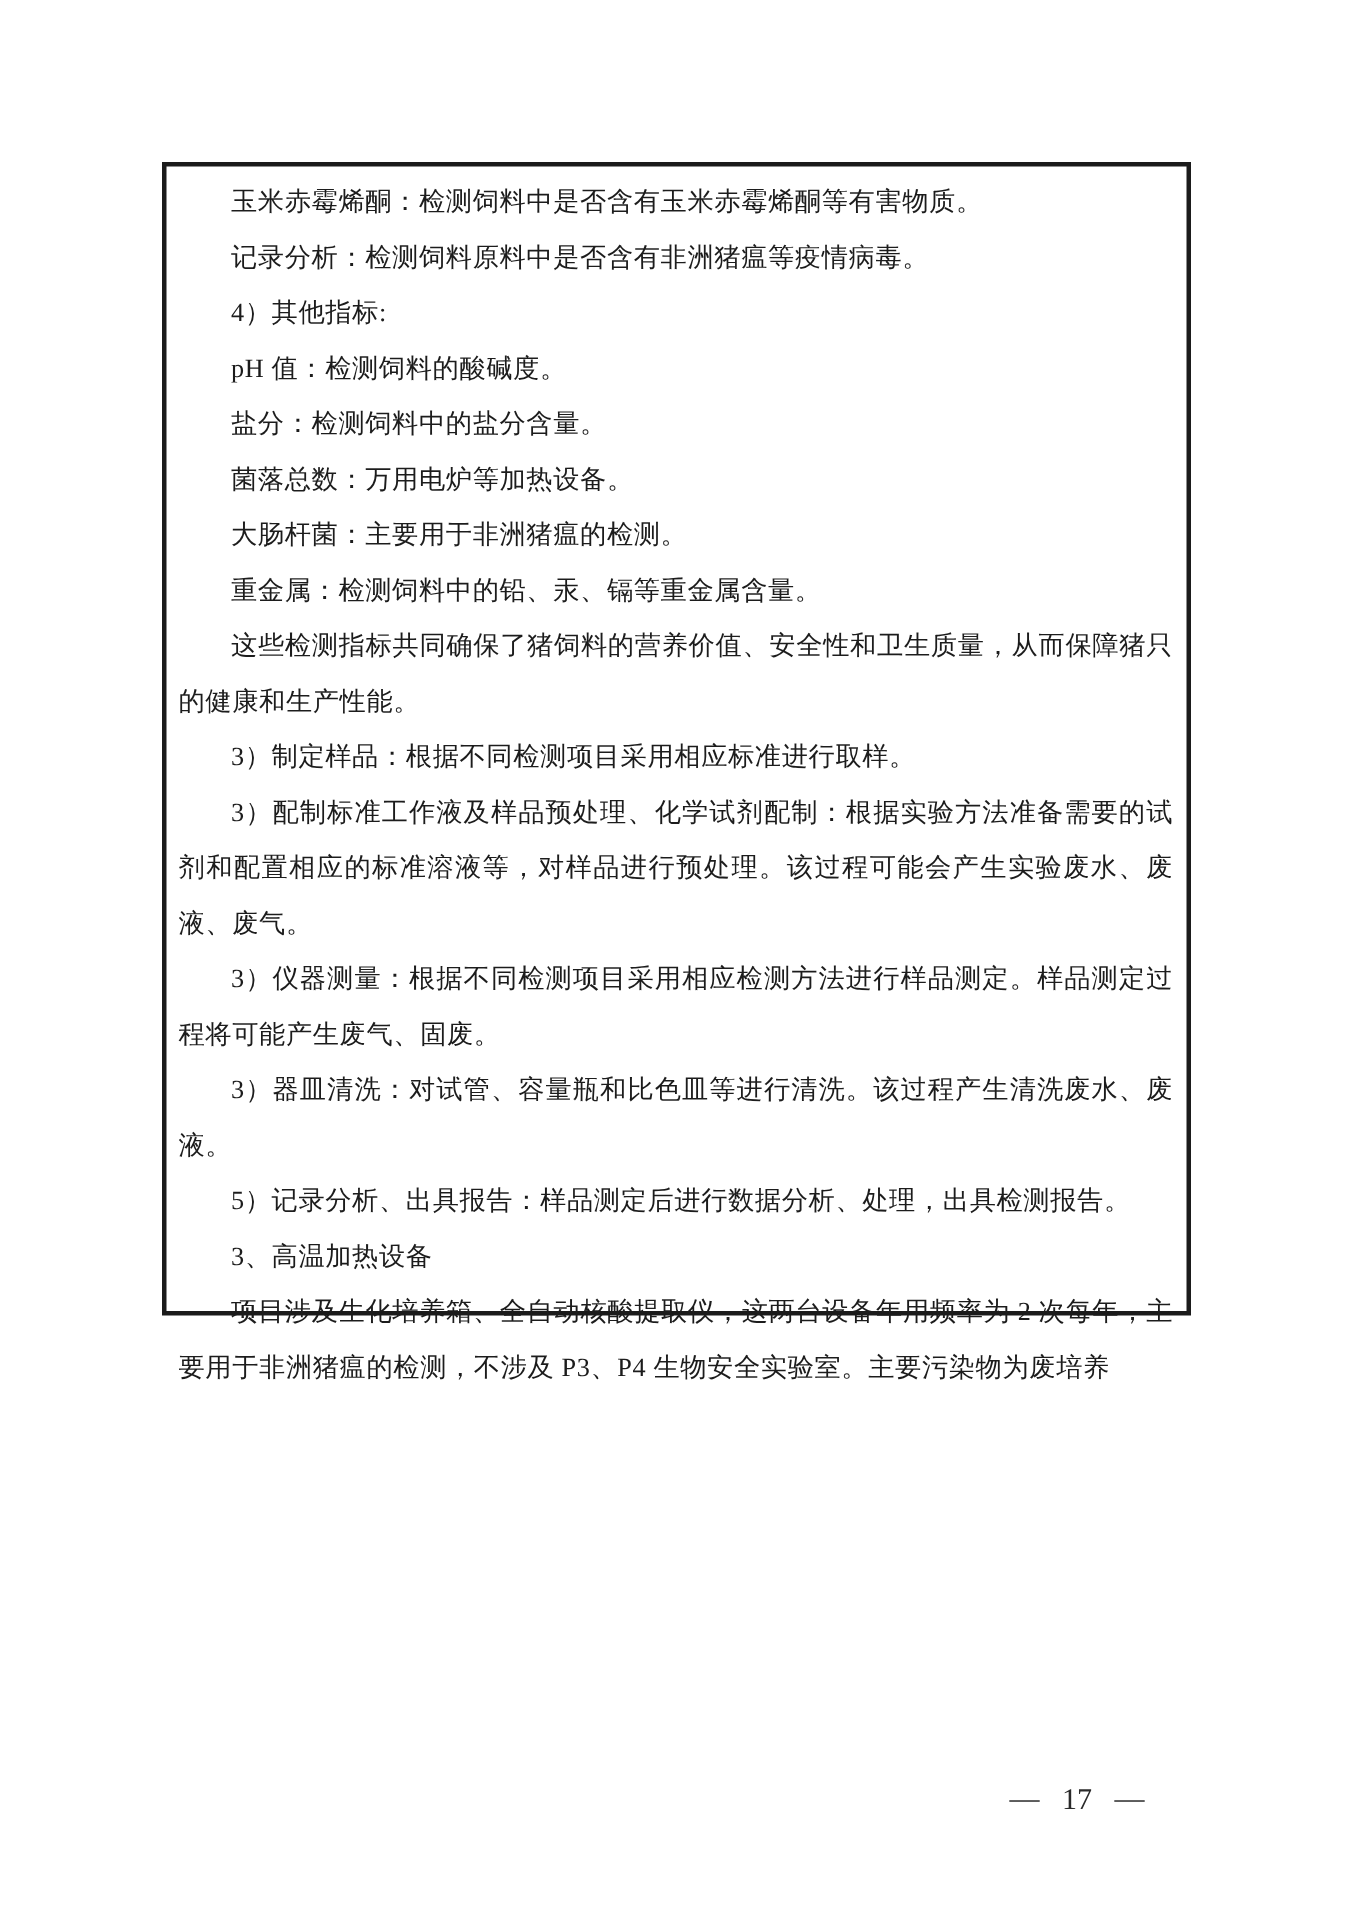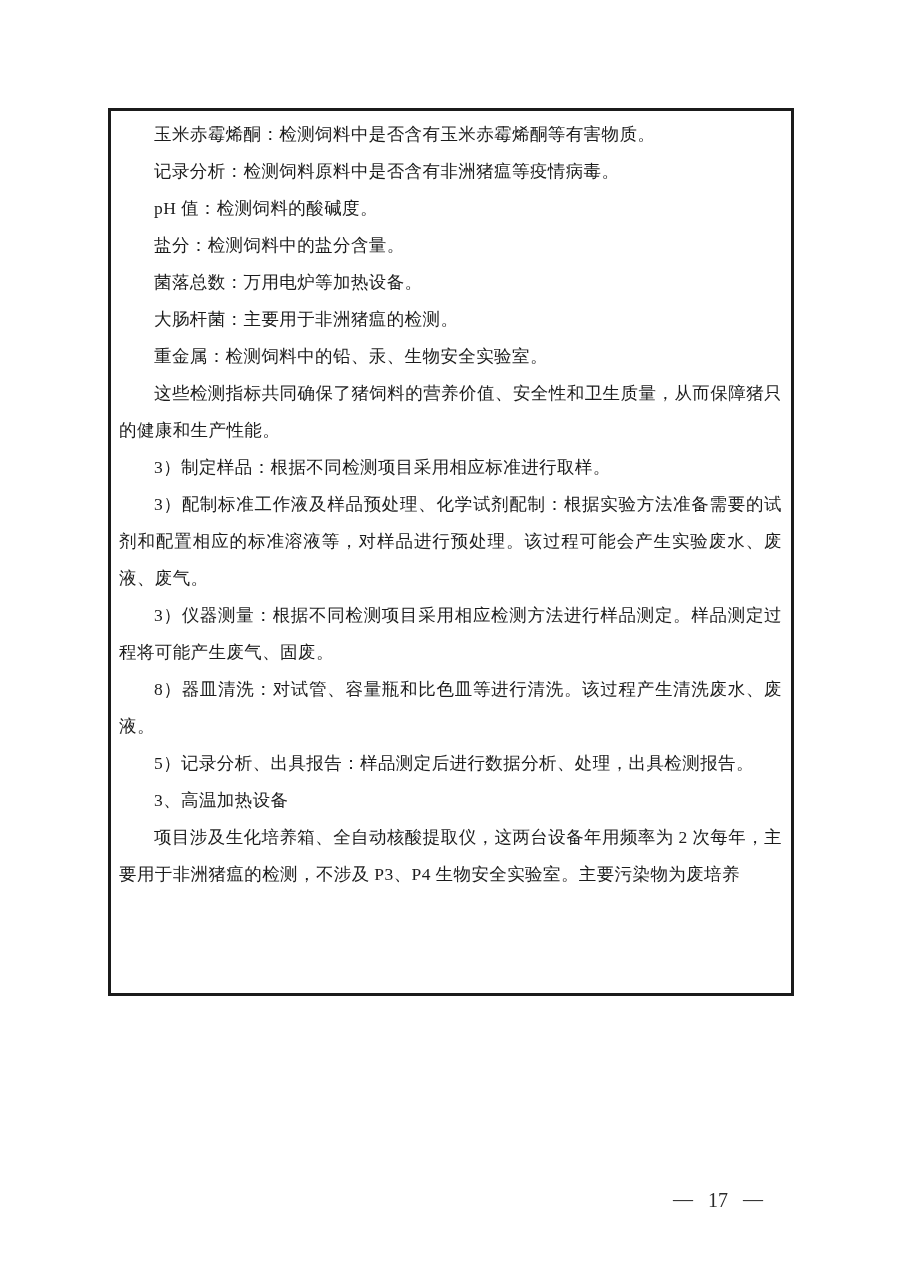--- a/index.html
+++ b/index.html
@@ -13,21 +13,21 @@
     height: 1273px;
     background: #ffffff;
     overflow: hidden;
     font-family: "Liberation Serif", "DejaVu Serif", serif;
   }
   .content-cell {
     position: absolute;
     left: 108px;
     top: 108px;
     width: 686px;
-    height: 888px;
+    height: 769px;
     box-sizing: border-box;
     border: 3px solid #1b1b1b;
     padding: 5px 9px 0 8px;
     background: #ffffff;
   }
   .doc-par {
     margin: 0;
     font-size: 17.5px;
     line-height: 37px;
     color: #1c1c1c;
@@ -55,30 +55,31 @@
   }
 </style>
 </head>
 <body>
 
 <div class="sheet">
 
   <div class="content-cell">
     <p class="doc-par">玉米赤霉烯酮：检测饲料中是否含有玉米赤霉烯酮等有害物质。</p>
     <p class="doc-par">记录分析：检测饲料原料中是否含有非洲猪瘟等疫情病毒。</p>
+    <p class="doc-par">4）其他指标:</p>
     <p class="doc-par">pH 值：检测饲料的酸碱度。</p>
     <p class="doc-par">盐分：检测饲料中的盐分含量。</p>
     <p class="doc-par">菌落总数：万用电炉等加热设备。</p>
     <p class="doc-par">大肠杆菌：主要用于非洲猪瘟的检测。</p>
-    <p class="doc-par">重金属：检测饲料中的铅、汞、生物安全实验室。</p>
+    <p class="doc-par">重金属：检测饲料中的铅、汞、镉等重金属含量。</p>
     <p class="doc-par">这些检测指标共同确保了猪饲料的营养价值、安全性和卫生质量，从而保障猪只的健康和生产性能。</p>
     <p class="doc-par">3）制定样品：根据不同检测项目采用相应标准进行取样。</p>
     <p class="doc-par">3）配制标准工作液及样品预处理、化学试剂配制：根据实验方法准备需要的试剂和配置相应的标准溶液等，对样品进行预处理。该过程可能会产生实验废水、废液、废气。</p>
     <p class="doc-par">3）仪器测量：根据不同检测项目采用相应检测方法进行样品测定。样品测定过程将可能产生废气、固废。</p>
-    <p class="doc-par">8）器皿清洗：对试管、容量瓶和比色皿等进行清洗。该过程产生清洗废水、废液。</p>
+    <p class="doc-par">3）器皿清洗：对试管、容量瓶和比色皿等进行清洗。该过程产生清洗废水、废液。</p>
     <p class="doc-par">5）记录分析、出具报告：样品测定后进行数据分析、处理，出具检测报告。</p>
     <p class="doc-par">3、高温加热设备</p>
     <p class="doc-par">项目涉及生化培养箱、全自动核酸提取仪，这两台设备年用频率为 2 次每年，主要用于非洲猪瘟的检测，不涉及 P3、P4 生物安全实验室。主要污染物为废培养</p>
   </div>
 
   <div class="page-footer">
     <span class="dash">—</span>
     <span class="num">17</span>
     <span class="dash">—</span>
   </div>

